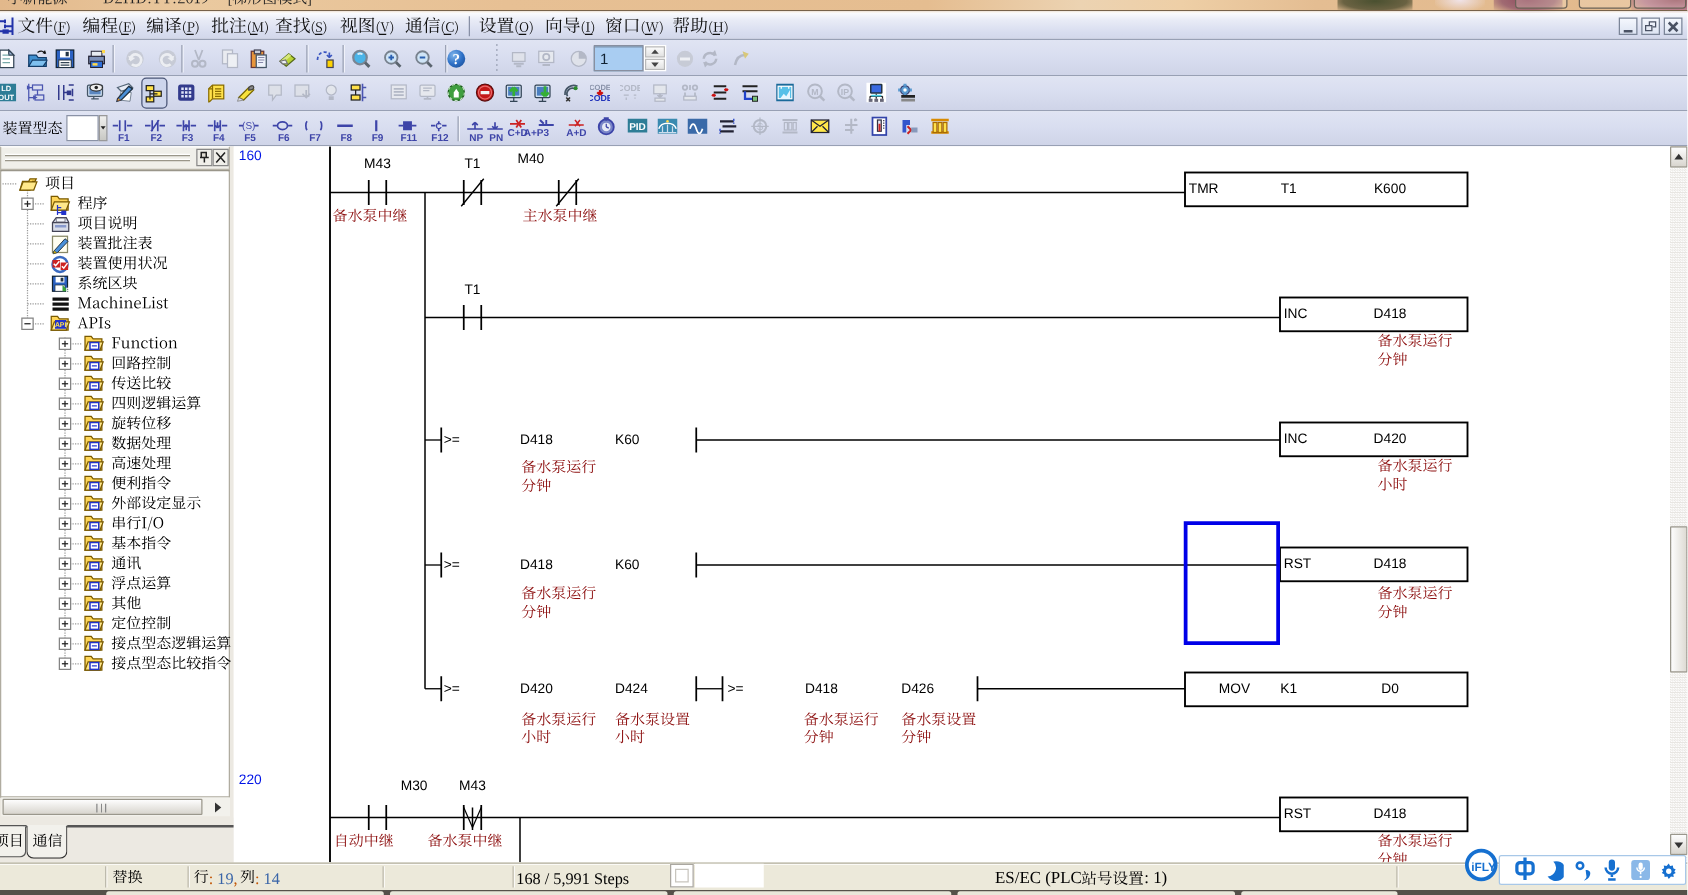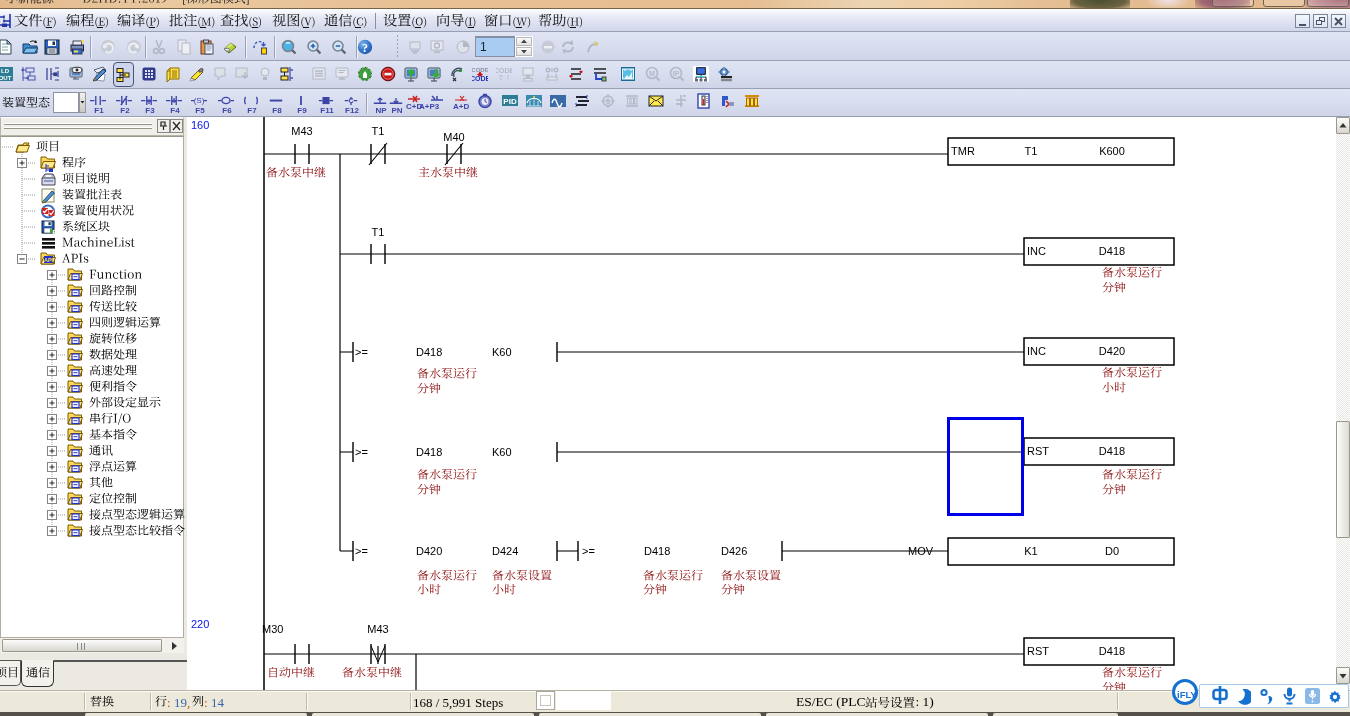--- a/index.html
+++ b/index.html
@@ -1347,21 +1347,21 @@
       <path d="M191 529L191 547" stroke="#000" stroke-width="1.2"></path>
       <path d="M184 529L191 545" stroke="#000" stroke-width="1.0"></path>
       <path d="M198 529L191 545" stroke="#000" stroke-width="1.0"></path>
       <path d="M229 537L229 573" stroke="#000" stroke-width="1.2"></path>
       <rect x="837" y="521" width="150" height="27" fill="none" stroke="#000" stroke-width="1.5"></rect>
     </svg>
     <div class="tx num" style="left:4px;top:2px">160</div>
     <div class="tx num" style="left:4px;top:501px">220</div>
     <div class="tx dev" style="left:75px;top:8px;width:80px;text-align:center">M43</div>
     <div class="tx dev" style="left:151px;top:8px;width:80px;text-align:center">T1</div>
-    <div class="tx dev" style="left:227px;top:14px;width:80px;text-align:center">M40</div>
+    <div class="tx dev" style="left:227px;top:4px;width:80px;text-align:left">M40</div>
     <div class="at" style="left:79px;top:50px;color:#8e1212">
       <svg class="z" width="60" height="12" viewBox="0 0 60 12" fill="currentColor">
         <use href="#u5907" transform="translate(0.0,9.6) scale(0.0120,-0.0120)"></use>
         <use href="#u6C34" transform="translate(12.0,9.6) scale(0.0120,-0.0120)"></use>
         <use href="#u6CF5" transform="translate(24.0,9.6) scale(0.0120,-0.0120)"></use>
         <use href="#u4E2D" transform="translate(36.0,9.6) scale(0.0120,-0.0120)"></use>
         <use href="#u7EE7" transform="translate(48.0,9.6) scale(0.0120,-0.0120)"></use>
       </svg>
     </div>
     <div class="at" style="left:231px;top:50px;color:#8e1212">
@@ -1523,24 +1523,24 @@
         <use href="#u8BBE" transform="translate(36.0,9.6) scale(0.0120,-0.0120)"></use>
         <use href="#u7F6E" transform="translate(48.0,9.6) scale(0.0120,-0.0120)"></use>
       </svg>
     </div>
     <div class="at" style="left:534px;top:467px;color:#8e1212">
       <svg class="z" width="24" height="12" viewBox="0 0 24 12" fill="currentColor">
         <use href="#u5206" transform="translate(0.0,9.6) scale(0.0120,-0.0120)"></use>
         <use href="#u949F" transform="translate(12.0,9.6) scale(0.0120,-0.0120)"></use>
       </svg>
     </div>
-    <div class="tx dev" style="left:721px;top:428px">MOV</div>
+    <div class="tx dev" style="left:788px;top:428px">MOV</div>
     <div class="tx dev" style="left:804px;top:428px;width:80px;text-align:center">K1</div>
     <div class="tx dev" style="left:885px;top:428px;width:80px;text-align:center">D0</div>
-    <div class="tx dev" style="left:75px;top:506px;width:80px;text-align:left">M30</div>
+    <div class="tx dev" style="left:75px;top:506px;width:80px;text-align:right">M30</div>
     <div class="tx dev" style="left:151px;top:506px;width:80px;text-align:center">M43</div>
     <div class="at" style="left:80px;top:550px;color:#8e1212">
       <svg class="z" width="48" height="12" viewBox="0 0 48 12" fill="currentColor">
         <use href="#u81EA" transform="translate(0.0,9.6) scale(0.0120,-0.0120)"></use>
         <use href="#u52A8" transform="translate(12.0,9.6) scale(0.0120,-0.0120)"></use>
         <use href="#u4E2D" transform="translate(24.0,9.6) scale(0.0120,-0.0120)"></use>
         <use href="#u7EE7" transform="translate(36.0,9.6) scale(0.0120,-0.0120)"></use>
       </svg>
     </div>
     <div class="at" style="left:155px;top:550px;color:#8e1212">

